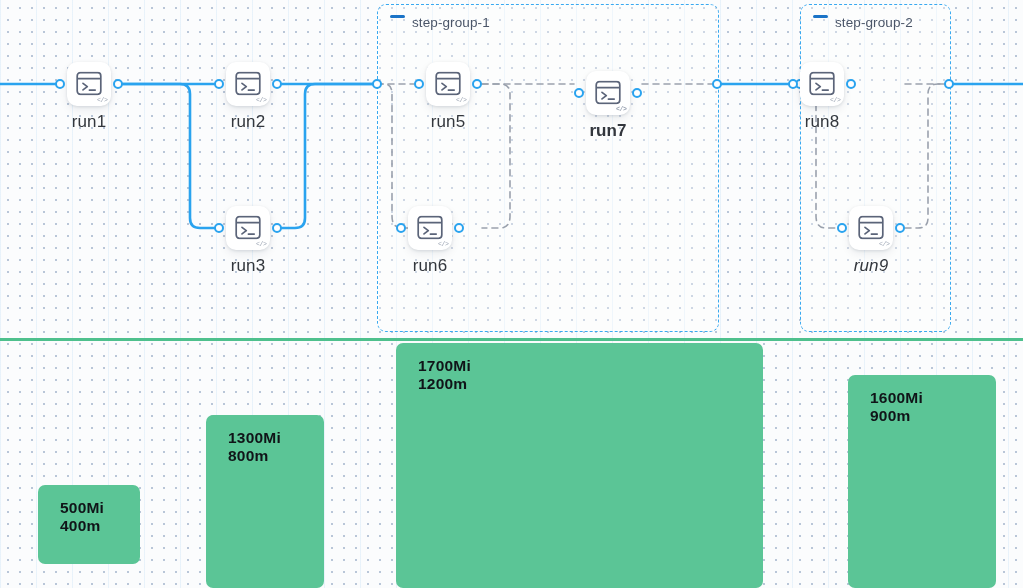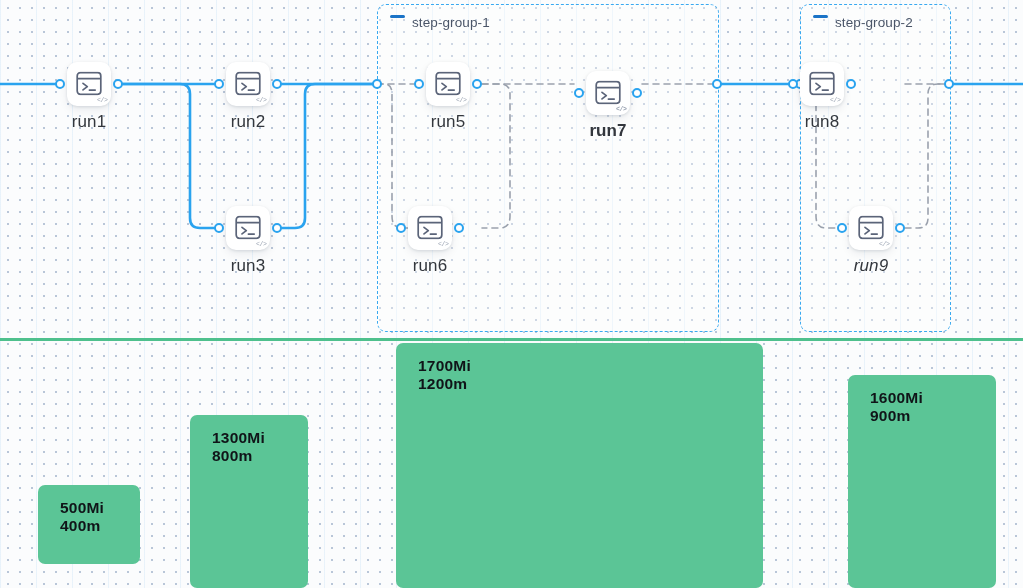--- a/index.html
+++ b/index.html
@@ -256,21 +256,21 @@
       </div>
     </div>
 
   <div class="divider" id="divider" style="top: 338px; background: rgb(78, 192, 141);"></div>
 
   <div class="layer" id="bars-layer">
       <div class="bar" style="left: 38px; top: 485px; width: 102px; height: 79px; background: rgb(91, 197, 150);">
         <div class="bar-text">500Mi
 400m</div>
       </div>
-      <div class="bar" style="left: 190px; top: 415px; width: 118px; height: 173px; background: rgb(91, 197, 150);">
+      <div class="bar" style="left: 206px; top: 415px; width: 118px; height: 173px; background: rgb(91, 197, 150);">
         <div class="bar-text">1300Mi
 800m</div>
       </div>
       <div class="bar" style="left: 375px; top: 343px; width: 367px; height: 245px; background: rgb(91, 197, 150); margin-left: 21px;">
         <div class="bar-text">1700Mi
 1200m</div>
       </div>
       <div class="bar" style="left: 848px; top: 375px; width: 148px; height: 213px; background: rgb(91, 197, 150);">
         <div class="bar-text">1600Mi
 900m</div>

